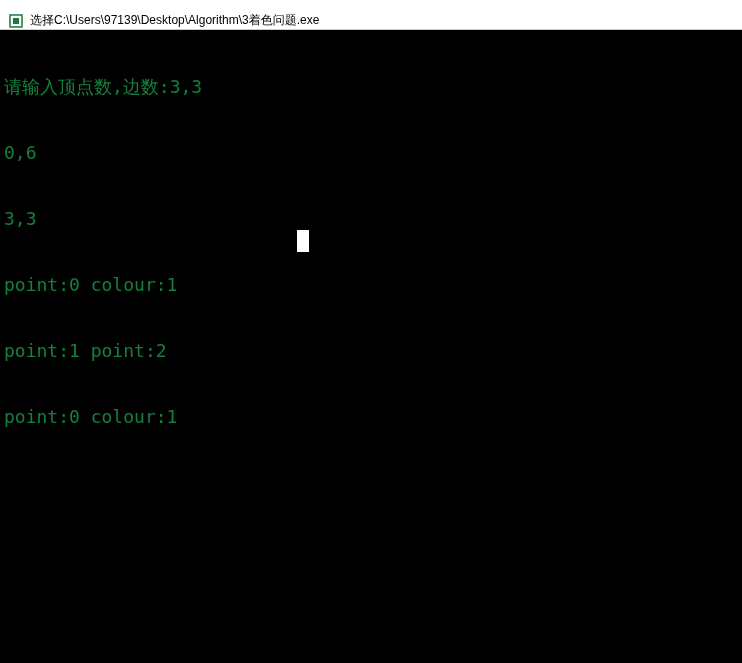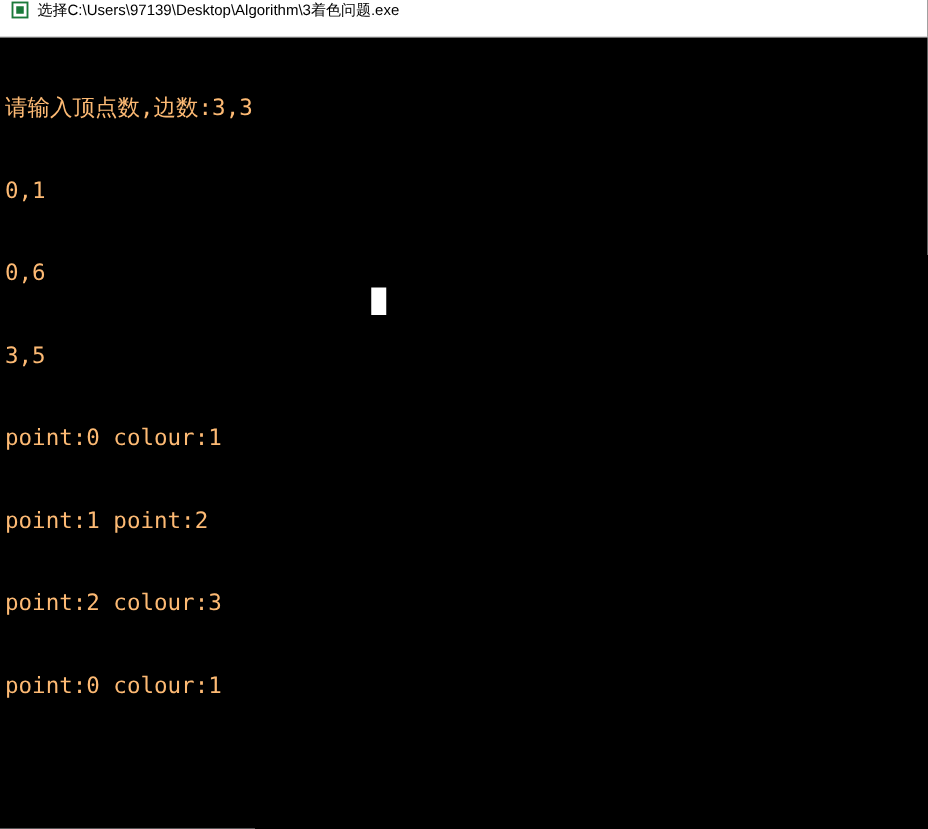--- a/index.html
+++ b/index.html
@@ -11,21 +11,21 @@
       font-family: "SimSun", "Consolas", monospace;
       background: #ffffff;
       width: 742px;
       height: 663px;
       overflow: hidden;
     }
     .title-bar {
       background: #ffffff;
       height: 30px;
       display: flex;
-      align-items: flex-start;
+      align-items: flex-end;
       padding: 0 8px;
       border-bottom: 1px solid #cccccc;
     }
     .app-icon {
       width: 16px;
       height: 16px;
       margin-right: 6px;
       display: flex;
       align-items: center;
       justify-content: center;
@@ -34,21 +34,21 @@
       width: 16px;
       height: 16px;
     }
     .title-text {
       font-size: 12px;
       color: #000000;
       font-family: "Microsoft YaHei", "SimSun", sans-serif;
     }
     .console-area {
       background: #000000;
-      color: #fdba74;
+      color: #15803d;
       width: 742px;
       height: 633px;
       padding: 2px 4px;
       font-family: "SimSun", "NSimSun", "Consolas", monospace;
       font-size: 18px;
       line-height: 22px;
       position: relative;
       white-space: pre;
     }
     .console-line {
@@ -71,26 +71,24 @@
     <svg viewBox="0 0 16 16">
       <rect x="2" y="2" width="12" height="12" fill="none" stroke="#1a7a3a" stroke-width="1.5"></rect>
       <rect x="5" y="5" width="6" height="6" fill="#1a7a3a"></rect>
     </svg>
   </span>
   <span class="title-text">选择C:\Users\97139\Desktop\Algorithm\3着色问题.exe</span>
 </div>
 
 <div class="console-area">
   <div class="console-line">请输入顶点数,边数:3,3</div>
-  <div class="console-line">0,1</div>
   <div class="console-line">0,6</div>
-  <div class="console-line">3,5</div>
+  <div class="console-line">3,3</div>
   <div class="console-line">point:0 colour:1</div>
   <div class="console-line">point:1 point:2</div>
-  <div class="console-line">point:2 colour:3</div>
   <div class="console-line">point:0 colour:1</div>
   
   
   
   
   
   
   
   
   

